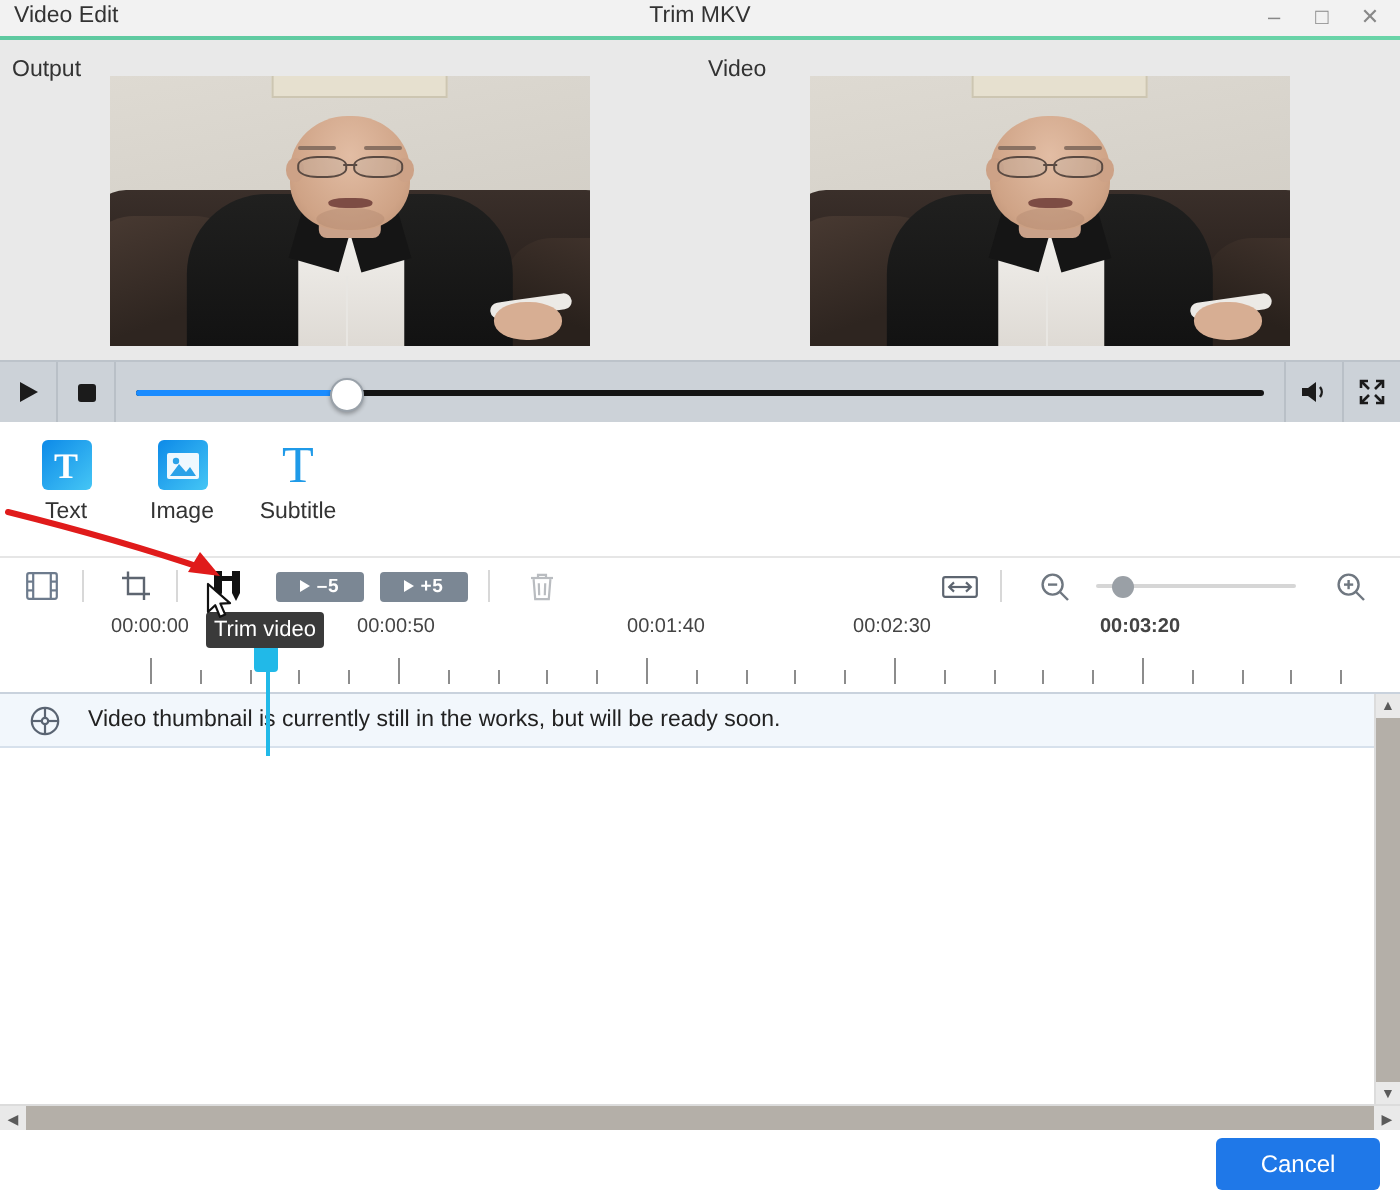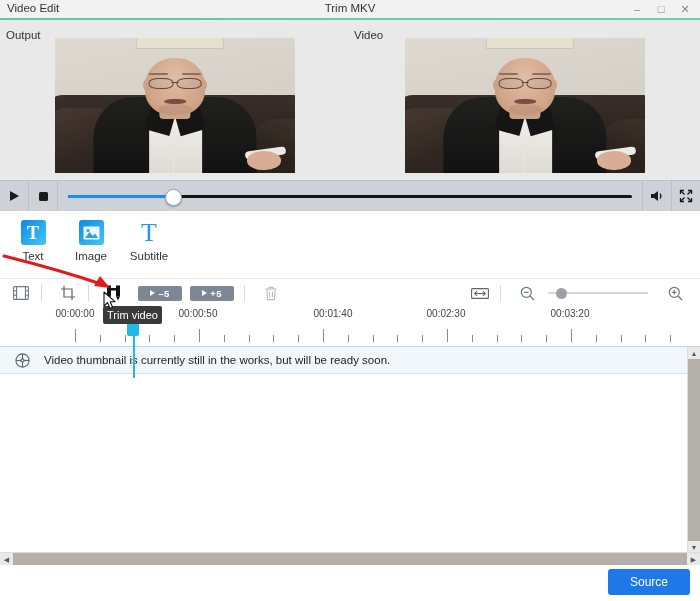--- a/index.html
+++ b/index.html
@@ -451,21 +451,21 @@
       </div>
     </div>
   </div>
 
   <div class="ruler">
     <div class="ruler-labels" id="rlabels">
         <div class="rl" style="left: 75px;">00:00:00</div>
         <div class="rl" style="left: 198px;">00:00:50</div>
         <div class="rl" style="left: 322px; margin-left: 11px;">00:01:40</div>
         <div class="rl" style="left: 446px;">00:02:30</div>
-        <div class="rl" style="left: 570px;">00:03:20</div>
+        <div class="rl" style="left: 570px; font-weight: bold;">00:03:20</div>
       </div>
     <div class="ticks" id="ticks">
         <div class="tick major" style="left: 53px;"></div>
         <div class="tick minor" style="left: 77.8px;"></div>
         <div class="tick minor" style="left: 102.6px;"></div>
         <div class="tick minor" style="left: 127.4px;"></div>
         <div class="tick minor" style="left: 152.2px;"></div>
         <div class="tick major" style="left: 177px;"></div>
         <div class="tick minor" style="left: 201.8px;"></div>
         <div class="tick minor" style="left: 226.6px;"></div>
@@ -512,21 +512,21 @@
     </div>
   </div>
 
   <div class="hscroll">
     <div class="hs-arrow left">◀</div>
     <div class="hs-thumb"></div>
     <div class="hs-arrow right">▶</div>
   </div>
 
   <div class="footer">
-    <button class="btn cancel" style="background: rgb(31, 120, 232);">Source</button>
+    <button class="btn cancel" style="background: rgb(31, 120, 232);">Cancel</button>
   </div>
 
   <svg class="red-arrow" width="130" height="44" viewBox="0 0 130 44">
     <path d="M4 4 Q 60 18 104 33" stroke="#e01b1b" stroke-width="3" fill="none" stroke-linecap="round"></path>
     <polygon points="110,36 94,34 100,24" fill="#e01b1b"></polygon>
   </svg>
 
   <div class="tooltip">Trim video</div>
 
   <svg class="cursor" width="14" height="20" viewBox="0 0 14 20">

